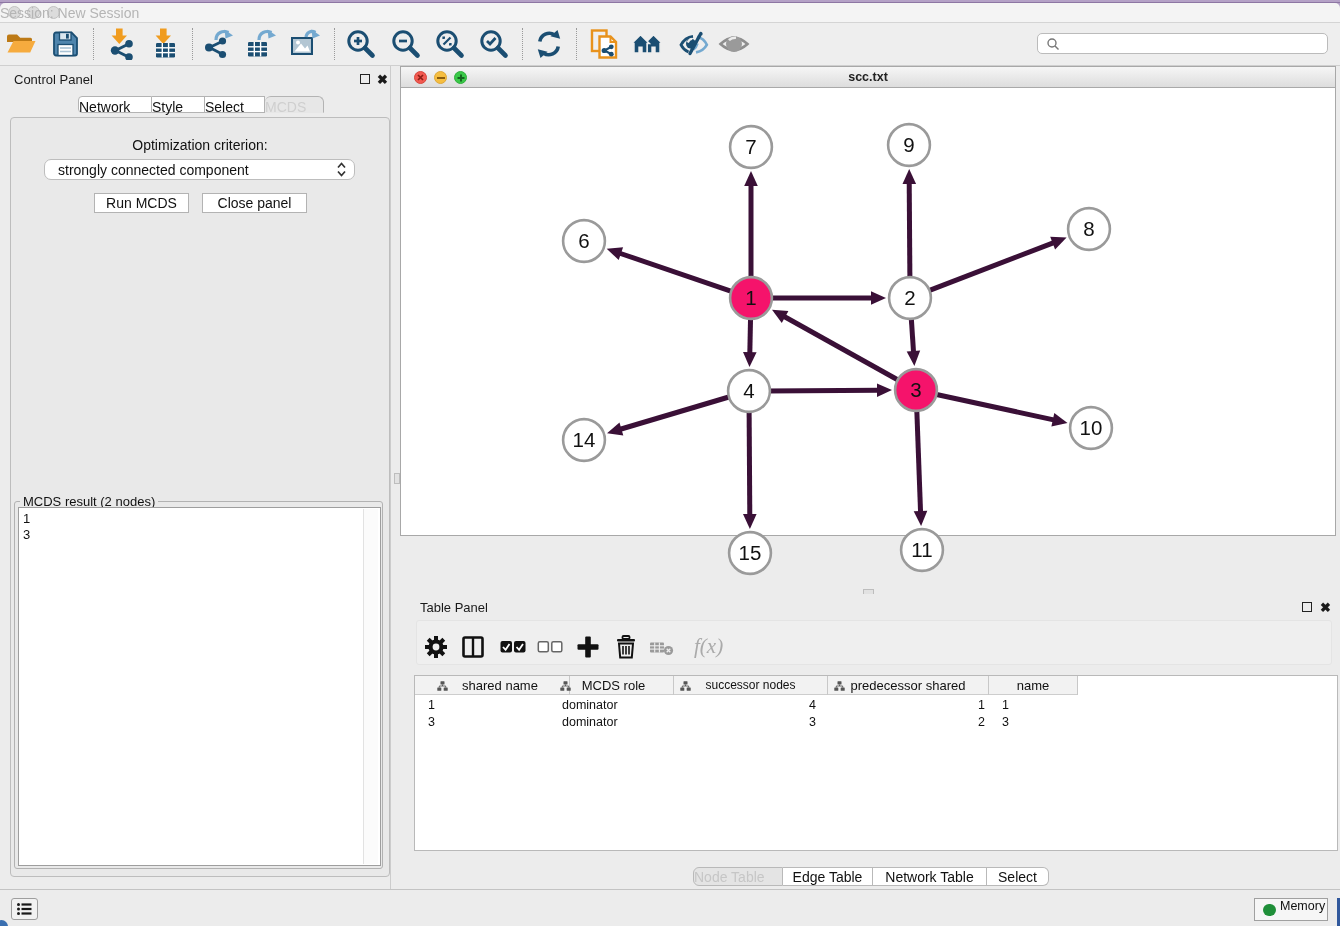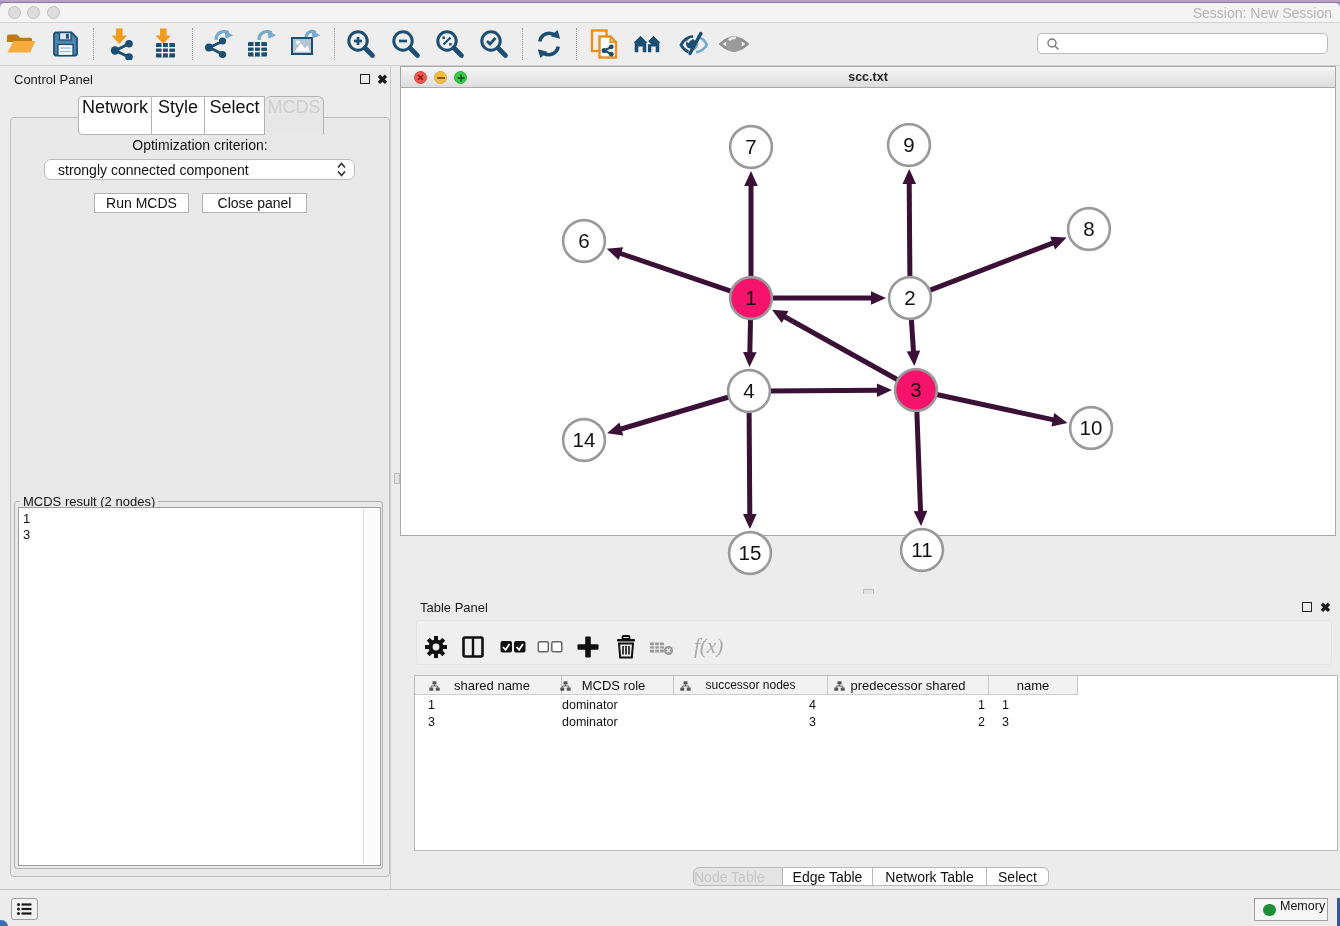--- a/index.html
+++ b/index.html
@@ -1,33 +1,33 @@
 <!DOCTYPE html>
 <html><head><meta charset="utf-8"><style>
 *{margin:0;padding:0;box-sizing:border-box}
 html,body{width:1340px;height:926px;overflow:hidden;background:#ececec;font-family:"Liberation Sans",sans-serif;position:relative}
 .abs{position:absolute}
 .ttl{color:#b5b5b5;font-size:14px}
 .sep{position:absolute;top:28px;height:32px;width:0;border-left:1px dotted #9a9a9a}
 .winbtn{position:absolute;border-radius:50%;width:13px;height:13px}
 .pane{position:absolute;border:1px solid #bdbdbd;border-radius:4px;background:#e9e9e9}
-.tab{position:absolute;top:96px;height:39px;border:1px solid #b3b3b3;background:#fff;color:#111;font-size:18px;text-align:center;line-height:20px}
+.tab{position:absolute;top:96px;height:17px;border:1px solid #b3b3b3;background:#fff;color:#111;font-size:14px;text-align:left;line-height:20px}
 .btn{position:absolute;background:#fff;border:1px solid #b3b3b3;border-radius:0;font-size:14px;color:#111;text-align:center;line-height:19px}
 .hdrbtn-sq{position:absolute;width:10px;height:10px;border:1.6px solid #222}
 .hdrbtn-x{position:absolute;font-size:13px;color:#1a1a1a;font-weight:bold}
 </style></head>
 <body>
 
 <div class="abs" style="left:0;top:0;width:1340px;height:10px;background:#b4a1c6"></div>
 <div class="abs" style="left:0;top:2px;width:1340px;height:1px;background:#8d76a3"></div>
 <div class="abs" style="left:0;top:3px;width:1340px;height:20px;background:#f4f4f4;border-bottom:1px solid #d4d4d4;border-radius:5px 5px 0 0"></div>
 <div class="winbtn" style="left:8px;top:6px;background:#dcdcdc;border:1px solid #c2c2c2"></div>
 <div class="winbtn" style="left:27px;top:6px;background:#dcdcdc;border:1px solid #c2c2c2"></div>
 <div class="winbtn" style="left:47px;top:6px;background:#dcdcdc;border:1px solid #c2c2c2"></div>
-<div class="abs ttl" style="left:0;top:5px;width:1332px;text-align:right">Session: New Session</div>
+<div class="abs ttl" style="left:0;top:5px;width:1332px;text-align:left">Session: New Session</div>
 
 <div class="abs" style="left:0;top:23px;width:1340px;height:43px;background:#eeeeee;border-bottom:1px solid #cfcfcf">
 <div class="sep" style="left:93px;top:5px"></div>
 <div class="sep" style="left:192px;top:5px"></div>
 <div class="sep" style="left:334px;top:5px"></div>
 <div class="sep" style="left:522px;top:5px"></div>
 <div class="sep" style="left:576px;top:5px"></div>
 <svg class="abs" style="left:5px;top:5px" width="32" height="32" viewBox="0 0 32 32">
       <path d="M2 24 V8.5 a2 2 0 0 1 2 -2 h8 l3.2 3.2 h10.3 a1.5 1.5 0 0 1 1.5 1.5 V14 H2 z" fill="#bd7a16"></path>
       <path d="M8.5 13 H30.5 L25.2 24.5 H2.5 z" fill="#f6ab3e"></path>
@@ -316,21 +316,21 @@
       <line x1="1" y1="16.1" x2="15" y2="16.1" stroke="#efefef" stroke-width="1.1"></line>
       <line x1="5.7" y1="9.5" x2="5.7" y2="19.5" stroke="#efefef" stroke-width="1.1"></line>
       <line x1="10.4" y1="9.5" x2="10.4" y2="19.5" stroke="#efefef" stroke-width="1.1"></line>
       <circle cx="19.5" cy="17.5" r="4.6" fill="#9a9a9a"></circle>
       <path d="M17.7 15.7 l3.6 3.6 M21.3 15.7 l-3.6 3.6" stroke="#efefef" stroke-width="1.3"></path>
     </svg>
 <div class="abs" style="left:286px;top:40px;font-family:'Liberation Serif',serif;font-style:italic;font-size:21px;color:#aaa">f(x)</div>
 
  <div class="abs" style="left:6px;top:81px;width:924px;height:176px;background:#fff;border:1px solid #b9b9b9">
   <div class="abs" style="left:0;top:0;width:663px;height:19px;background:#f2f2f2;border-bottom:1px solid #cdcdcd"></div>
-  <div style="position:absolute;left:8px;top:0;width:139px;height:19px;border-right:1px solid #c8c8c8;font-size:13px;color:#111">
+  <div style="position:absolute;left:16px;top:0;width:139px;height:19px;border-right:1px solid #c8c8c8;font-size:13px;color:#111">
         <svg width="11" height="10" viewBox="0 0 11 10" style="position:absolute;left:6px;top:4.5px">
           <g fill="#555">
             <rect x="3.5" y="0.3" width="4" height="3.2" rx="0.5"></rect>
             <rect x="0.3" y="6.5" width="4" height="3.2" rx="0.5"></rect>
             <rect x="6.7" y="6.5" width="4" height="3.2" rx="0.5"></rect>
           </g>
           <path d="M5.5 3.5 V5 M2.3 6.5 V5 H8.7 V6.5" fill="none" stroke="#555" stroke-width="0.9"></path>
         </svg>
         <span style="display:block;text-align:center;line-height:19px">shared name</span>
       </div>

